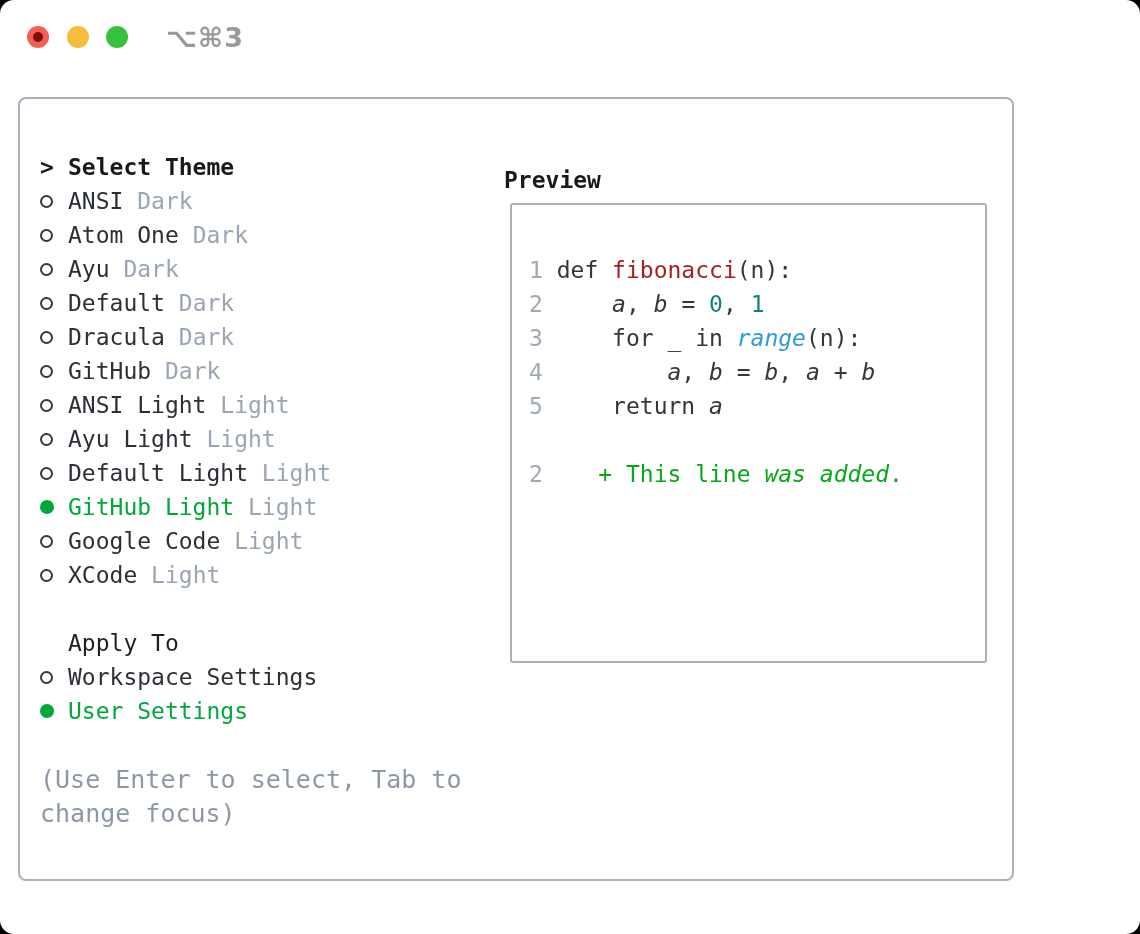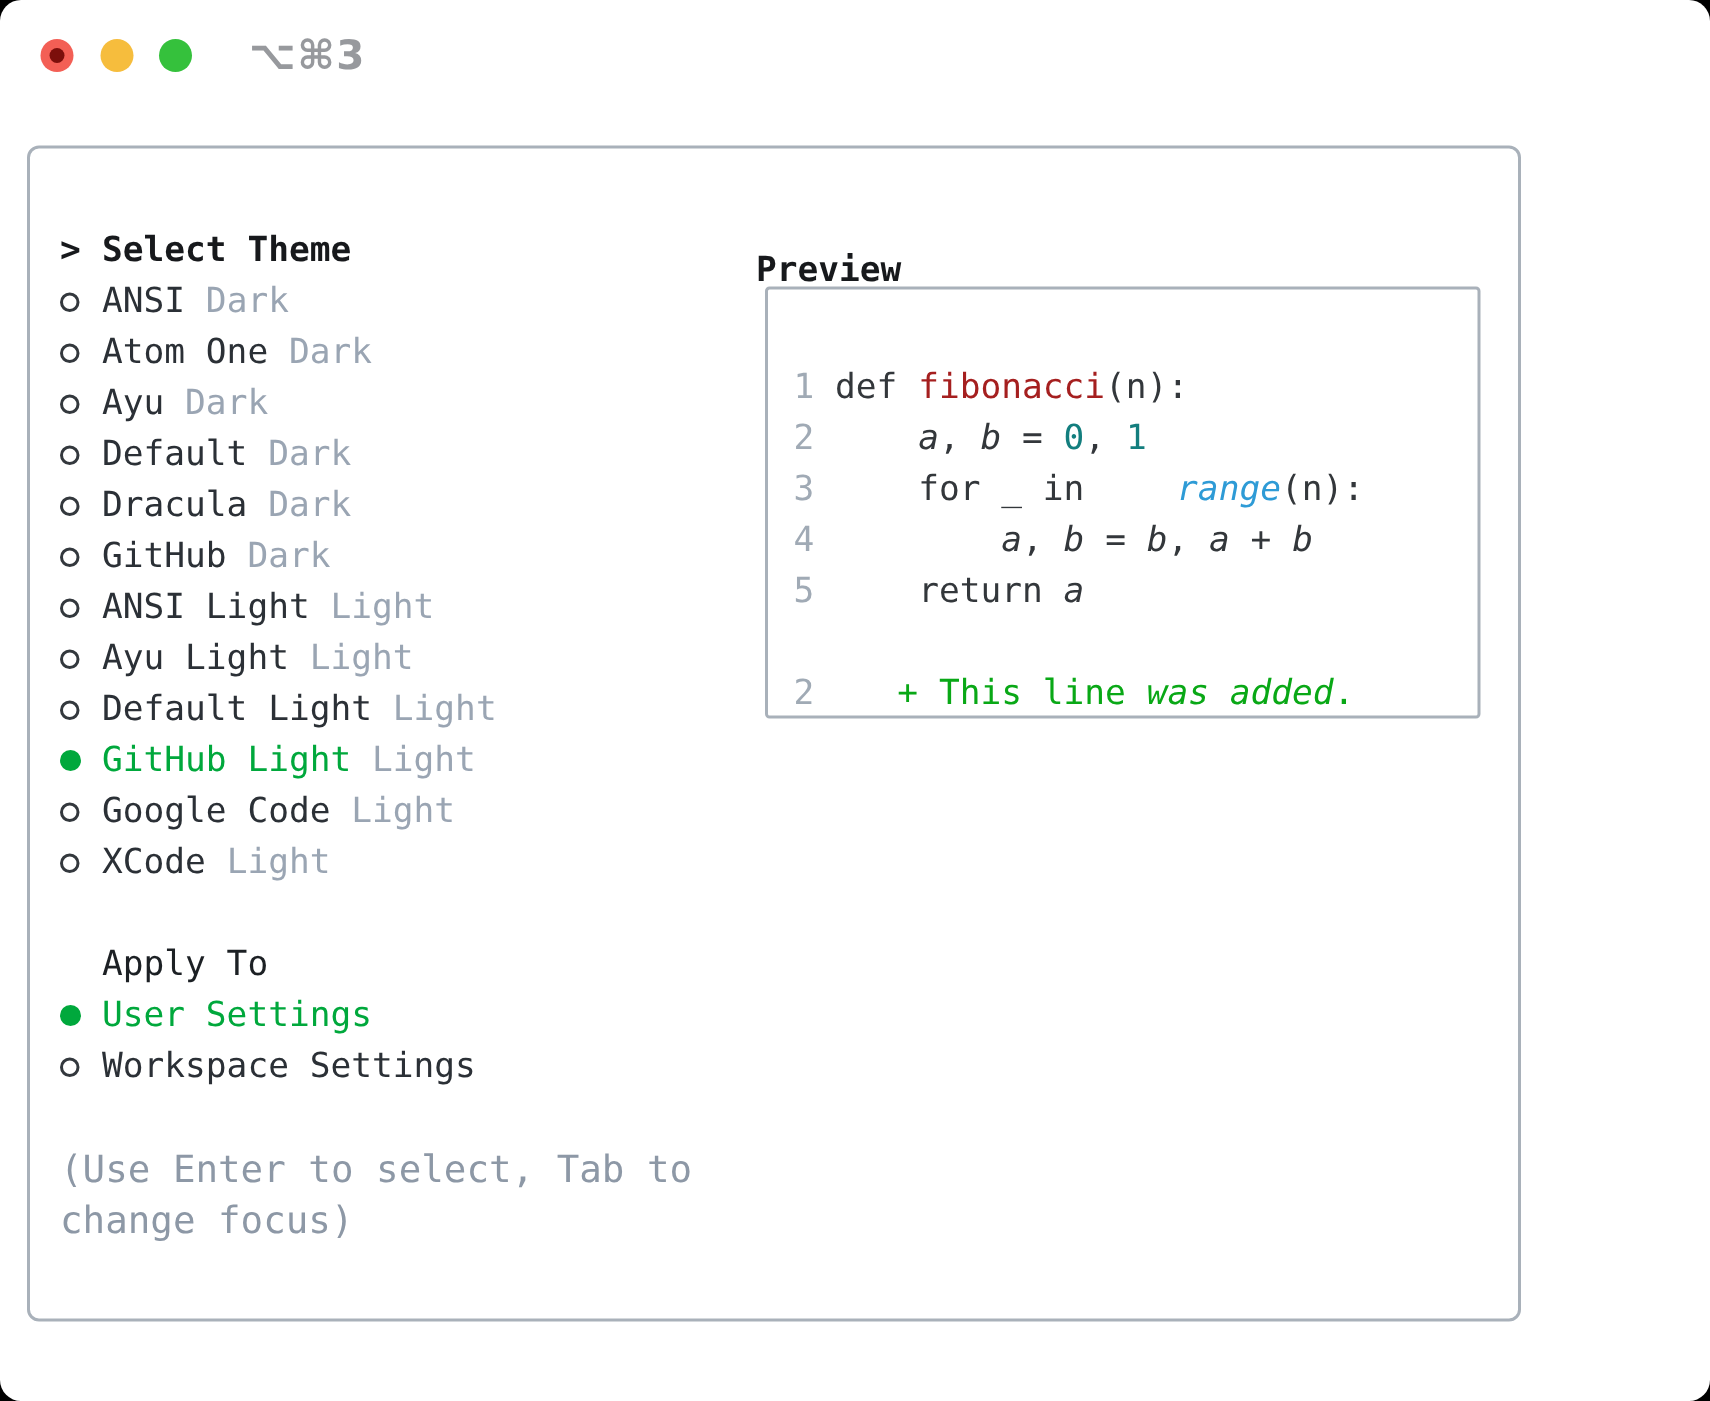--- a/index.html
+++ b/index.html
@@ -26,27 +26,27 @@
   .dot{width:14px;height:14px;border-radius:50%;background:#00a83c;}
   .prompt{font-weight:700;color:#17191c;font-size:23px;}
   .hdr{font-weight:700;color:#17191c;}
   .suf{color:#9aa5b3;}
   .sel{color:#00a83c;}
   .blankrow{height:34px;}
   .helprow{height:34px;display:flex;align-items:center;font-size:25px;color:#8d98a6;white-space:pre;}
 
   
   .preview-title{position:absolute;left:484px;top:64px;height:34px;display:flex;align-items:center;font-size:23px;font-weight:700;color:#17191c;}
-  .preview-box{position:absolute;left:490px;top:92px;width:477px;height:288px;border:2px solid #a9b1ba;border-radius:3px;box-sizing:border-box;background:#fff;padding:48px 0 0 17px;overflow:hidden;}
+  .preview-box{position:absolute;left:490px;top:104px;width:477px;height:460px;border:2px solid #a9b1ba;border-radius:3px;box-sizing:border-box;background:#fff;padding:48px 0 0 17px;overflow:hidden;}
   .code-line{height:34px;font-size:23px;line-height:34px;white-space:pre;}
   .tk-ln{color:#a0aab5;}
   .tk-pl{color:#33373b;}
   .tk-fn{color:#a51f1f;}
   .tk-num{color:#137e7e;}
-  .tk-call{color:#2e9bd6;font-style:italic;margin-left:48px;}
+  .tk-call{color:#2e9bd6;font-style:italic;}
   .tk-var{color:#33373b;font-style:italic;}
   .tk-ctx{color:#8d959f;}
   .tk-ctxi{color:#8d959f;font-style:italic;}
   .tk-del{color:#c53a22;}
   .tk-deli{color:#c53a22;font-style:italic;}
   .tk-add{color:#09a816;}
   .tk-addi{color:#09a816;font-style:italic;}
 </style>
 </head>
 <body>
@@ -82,22 +82,22 @@
           <div class="row"><span class="marker"><span class="dot"></span></span><span class="sel">GitHub Light</span><span class="suf"> Light</span></div>
           <div class="row"><span class="marker"><span class="ring"></span></span><span class="">Google Code</span><span class="suf"> Light</span></div>
           <div class="row"><span class="marker"><span class="ring"></span></span><span class="">XCode</span><span class="suf"> Light</span></div>
         </div>
       <div class="blankrow"></div>
       <div class="row">
         <span class="marker"></span>
         <span style="color:#1c2024;">Apply To</span>
       </div>
       <div id="apply-list">
+          <div class="row"><span class="marker"><span class="ring"></span></span><span class="">Workspace Settings</span></div>
           <div class="row"><span class="marker"><span class="dot"></span></span><span class="sel">User Settings</span></div>
-          <div class="row"><span class="marker"><span class="ring"></span></span><span class="">Workspace Settings</span></div>
         </div>
       <div class="blankrow"></div>
       <div id="help-lines">
           <div class="helprow">(Use Enter to select, Tab to</div>
           <div class="helprow">change focus)</div>
         </div>
     </div>
 
     <div class="preview-title">Preview</div>
 

